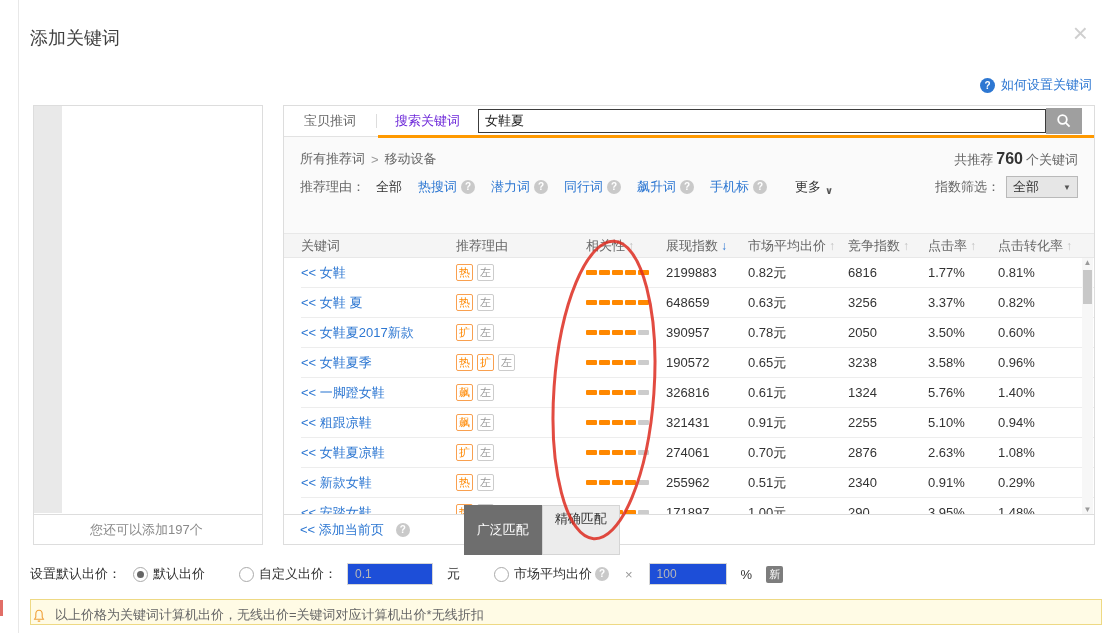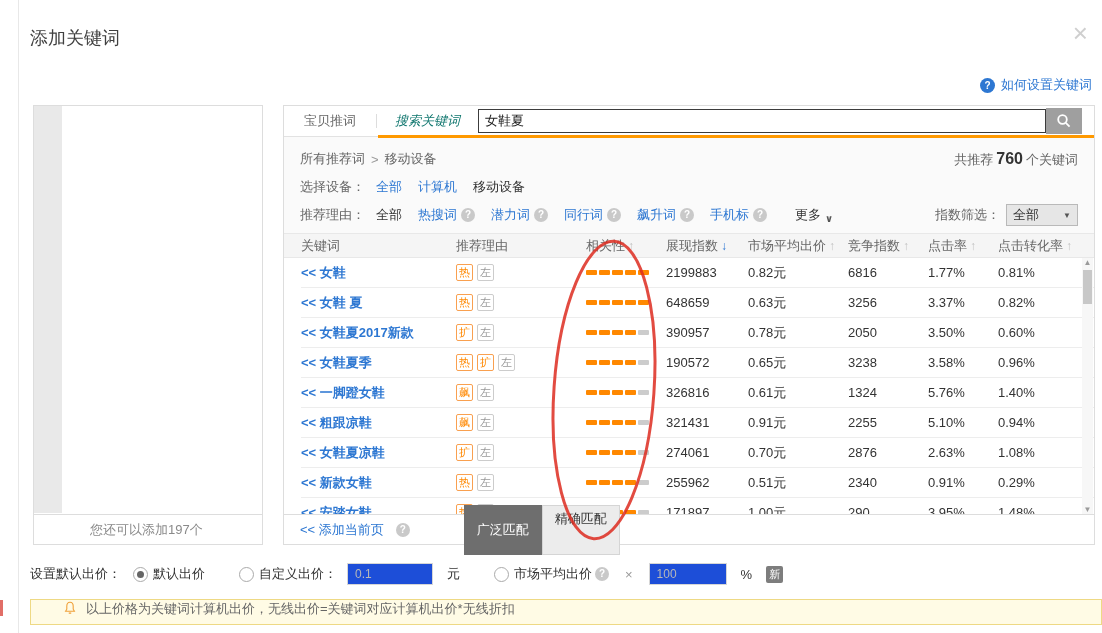--- a/index.html
+++ b/index.html
@@ -21,21 +21,21 @@
               box-sizing:border-box;background:#fff;}
   .left-strip{position:absolute;left:0;top:0;width:28px;height:407px;background:#e9e9e9;}
   .left-foot{position:absolute;left:0;right:0;bottom:0;height:30px;line-height:30px;border-top:1px solid #ddd;
              color:#8a8a8a;font-size:13px;padding-left:56px;box-sizing:border-box;}
 
   
   .right-panel{position:absolute;left:283px;top:105px;width:812px;height:440px;border:1px solid #ddd;
                box-sizing:border-box;background:#fff;}
   .tabs-row{position:relative;height:30px;display:flex;align-items:center;border-bottom:1px solid #e2e2e2;}
   .tab{padding:0 20px;font-size:13px;color:#666;cursor:pointer;white-space:nowrap;}
-  .tab.active{color:#0f766e;padding:0 18px;font-style:italic;}
+  .tab.active{color:#6d28d9;padding:0 18px;}
   .tab-divider{width:1px;height:14px;background:#ddd;}
   .tab-underline{position:absolute;left:94px;right:0;bottom:-2px;height:3px;background:#f90;z-index:2;}
   .search-input{flex:1;height:22px;border:1px solid #3c3c3c;font-size:13px;padding:0 6px;outline:none;
                 font-family:inherit;color:#222;border-radius:0;}
   .search-btn{width:36px;height:26px;background:#9f9f9f;border:none;margin:0 12px 0 0;cursor:pointer;
               display:flex;align-items:center;justify-content:center;flex:0 0 auto;}
 
   .filter-area{height:96px;background:#fafafa;padding:8px 16px 0 16px;box-sizing:border-box;font-size:13px;color:#666;}
   .f-row{display:flex;align-items:center;height:28px;}
   .f-row .spacer{flex:1;}
@@ -56,21 +56,21 @@
 
   .grid{display:grid;grid-template-columns:155px 130px 80px 82px 100px 80px 70px 1fr;align-items:center;}
   .thead{height:25px;background:#f5f5f5;border-top:1px solid #e8e8e8;border-bottom:1px solid #e8e8e8;
          padding-left:17px;font-size:13px;color:#666;box-sizing:border-box;}
   .th{display:flex;align-items:center;gap:3px;cursor:pointer;white-space:nowrap;}
   .sort{font-size:12px;font-weight:bold;color:#c2c2c2;}
   .sort.active{color:#2d77d2;}
 
   .tbody{height:257px;overflow:hidden;padding-left:17px;box-sizing:border-box;}
   .trow{height:29px;border-bottom:1px solid #ededed;font-size:13px;}
-  .kw{color:#2d77d2;cursor:pointer;white-space:nowrap;font-weight:bold;}
+  .kw{color:#2d77d2;cursor:pointer;white-space:nowrap;}
   .badges{display:flex;gap:4px;}
   .badge{display:inline-block;min-width:13px;height:15px;line-height:15px;font-size:11px;text-align:center;
          border-radius:2px;padding:0 1px;}
   .badge.orange{color:#f80;border:1px solid #f9a050;background:#fff;}
   .badge.gray{color:#999;border:1px solid #ccc;background:#fff;}
   .bars{display:flex;gap:2px;}
   .seg{width:11px;height:5px;border-radius:1px;background:#ccc;}
   .seg.on{background:#f80;}
   .num{color:#333;}
 
@@ -94,22 +94,22 @@
          margin-right:5px;position:relative;flex:0 0 auto;cursor:pointer;}
   .radio.sel::after{content:"";position:absolute;left:3px;top:3px;width:7px;height:7px;border-radius:50%;background:#666;}
   .bid-group{display:inline-flex;align-items:center;}
   .mini-input{width:86px;height:22px;border:1px solid #d6d6d6;background:#1d4ed8;color:#b8b8b8;font-size:12px;
               padding:0 7px;box-sizing:border-box;font-family:inherit;outline:none;}
   .times{color:#999;margin:0 10px;}
   .new-badge{display:inline-block;width:17px;height:17px;line-height:17px;background:#7d7d7d;color:#fff;
              font-size:11px;text-align:center;border-radius:2px;margin-left:8px;}
 
   .notice{position:absolute;left:30px;top:599px;width:1072px;height:26px;background:#fffbe5;
-          border:1px solid #eed984;box-sizing:border-box;display:flex;align-items:flex-start;gap:8px;
-          padding-left:31px;font-size:13px;color:#666;}
+          border:1px solid #eed984;box-sizing:border-box;display:flex;align-items:flex-end;gap:8px;
+          padding-left:0;font-size:13px;color:#666;}
 </style>
 </head>
 <body>
 
 <div class="stage">
   <div class="bg-line"></div>
   <div class="bg-red-sliver"></div>
 
   <h1 class="page-title">添加关键词</h1>
   <span class="close">×</span>
@@ -138,24 +138,20 @@
       <div class="tab-underline"></div>
     </div>
 
     <div class="filter-area">
       <div class="f-row">
         <span class="crumb">所有推荐词</span>
         <span class="crumb-sep">&gt;</span>
         <span class="crumb">移动设备</span>
         <span class="spacer"></span>
         <span class="total"><span>共推荐</span><b>760</b><span>个关键词</span></span>
-      </div>
-      <div class="f-row">
-        <span class="f-label">选择设备：</span>
-        <span id="device-options"><span class="opt link">全部</span><span class="opt link">计算机</span><span class="opt selected">移动设备</span></span>
       </div>
       <div class="f-row">
         <span class="f-label">推荐理由：</span>
         <span id="reason-options" style="display:inline-flex;align-items:center;">
             <span class="opt selected">全部</span>
             <span class="opt link">热搜词<span class="qcircle" style="margin-left: 2px;">?</span></span>
             <span class="opt link">潜力词<span class="qcircle" style="margin-left: 2px;">?</span></span>
             <span class="opt link">同行词<span class="qcircle" style="margin-left: 2px;">?</span></span>
             <span class="opt link">飙升词<span class="qcircle" style="margin-left: 2px;">?</span></span>
             <span class="opt link">手机标<span class="qcircle" style="margin-left: 2px;">?</span></span>

